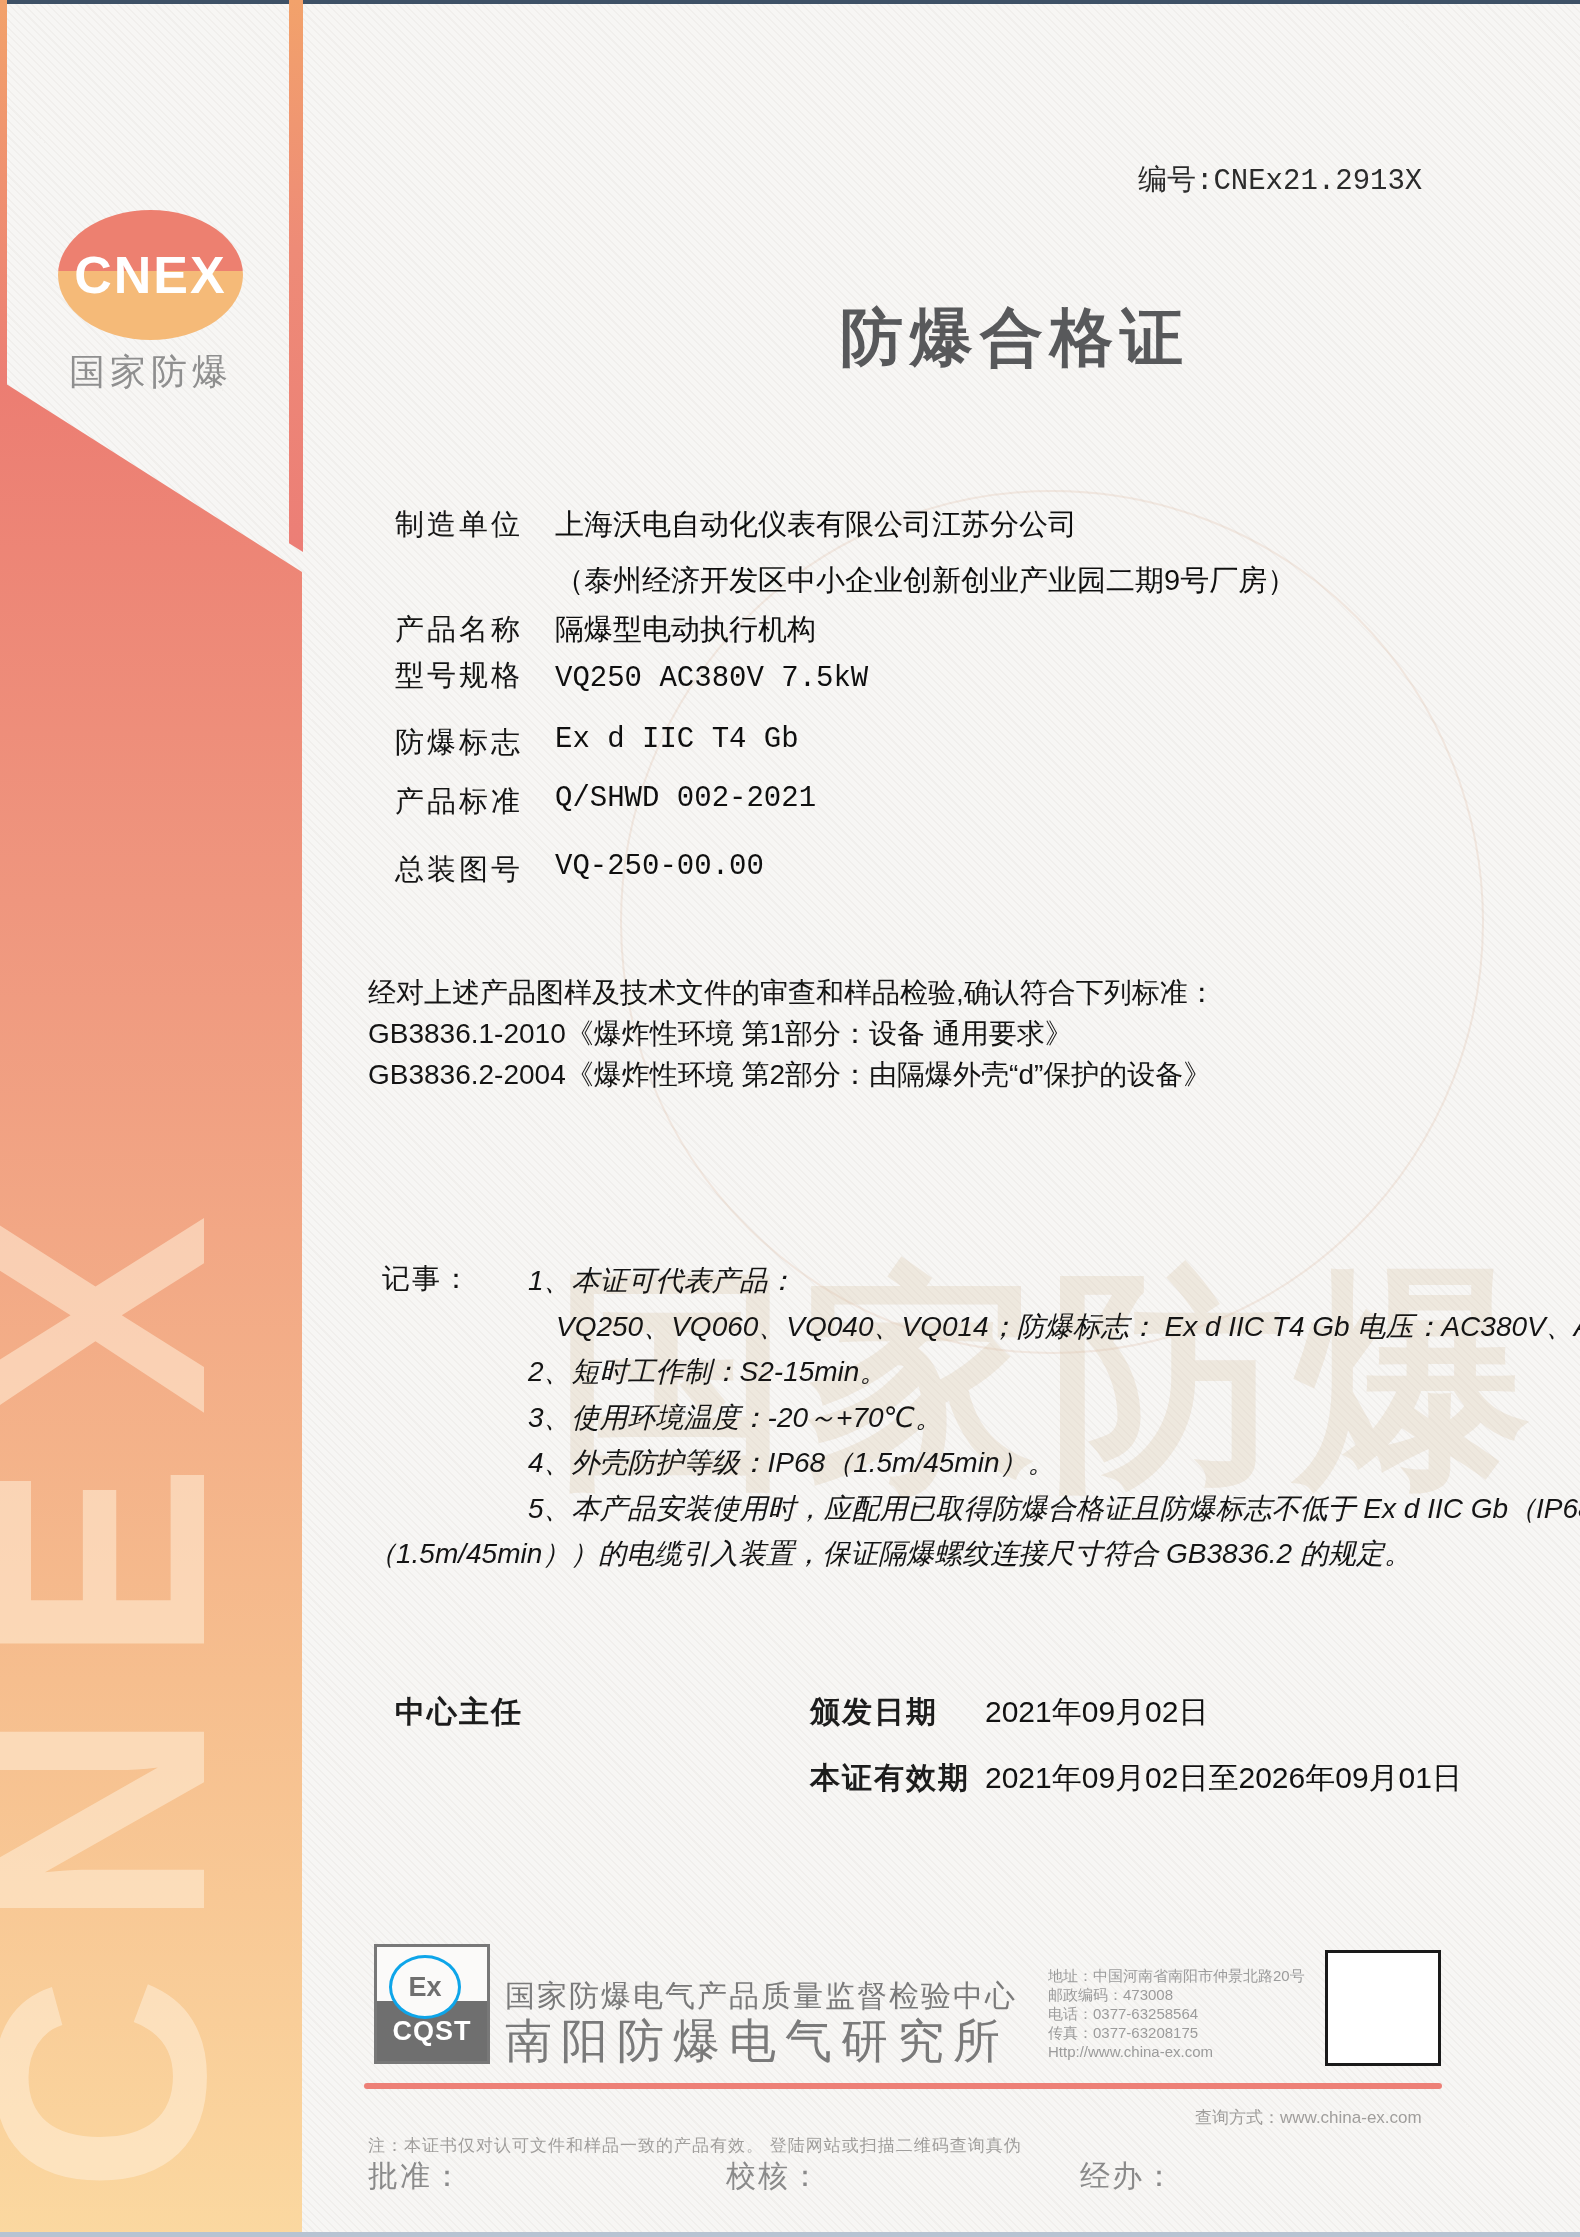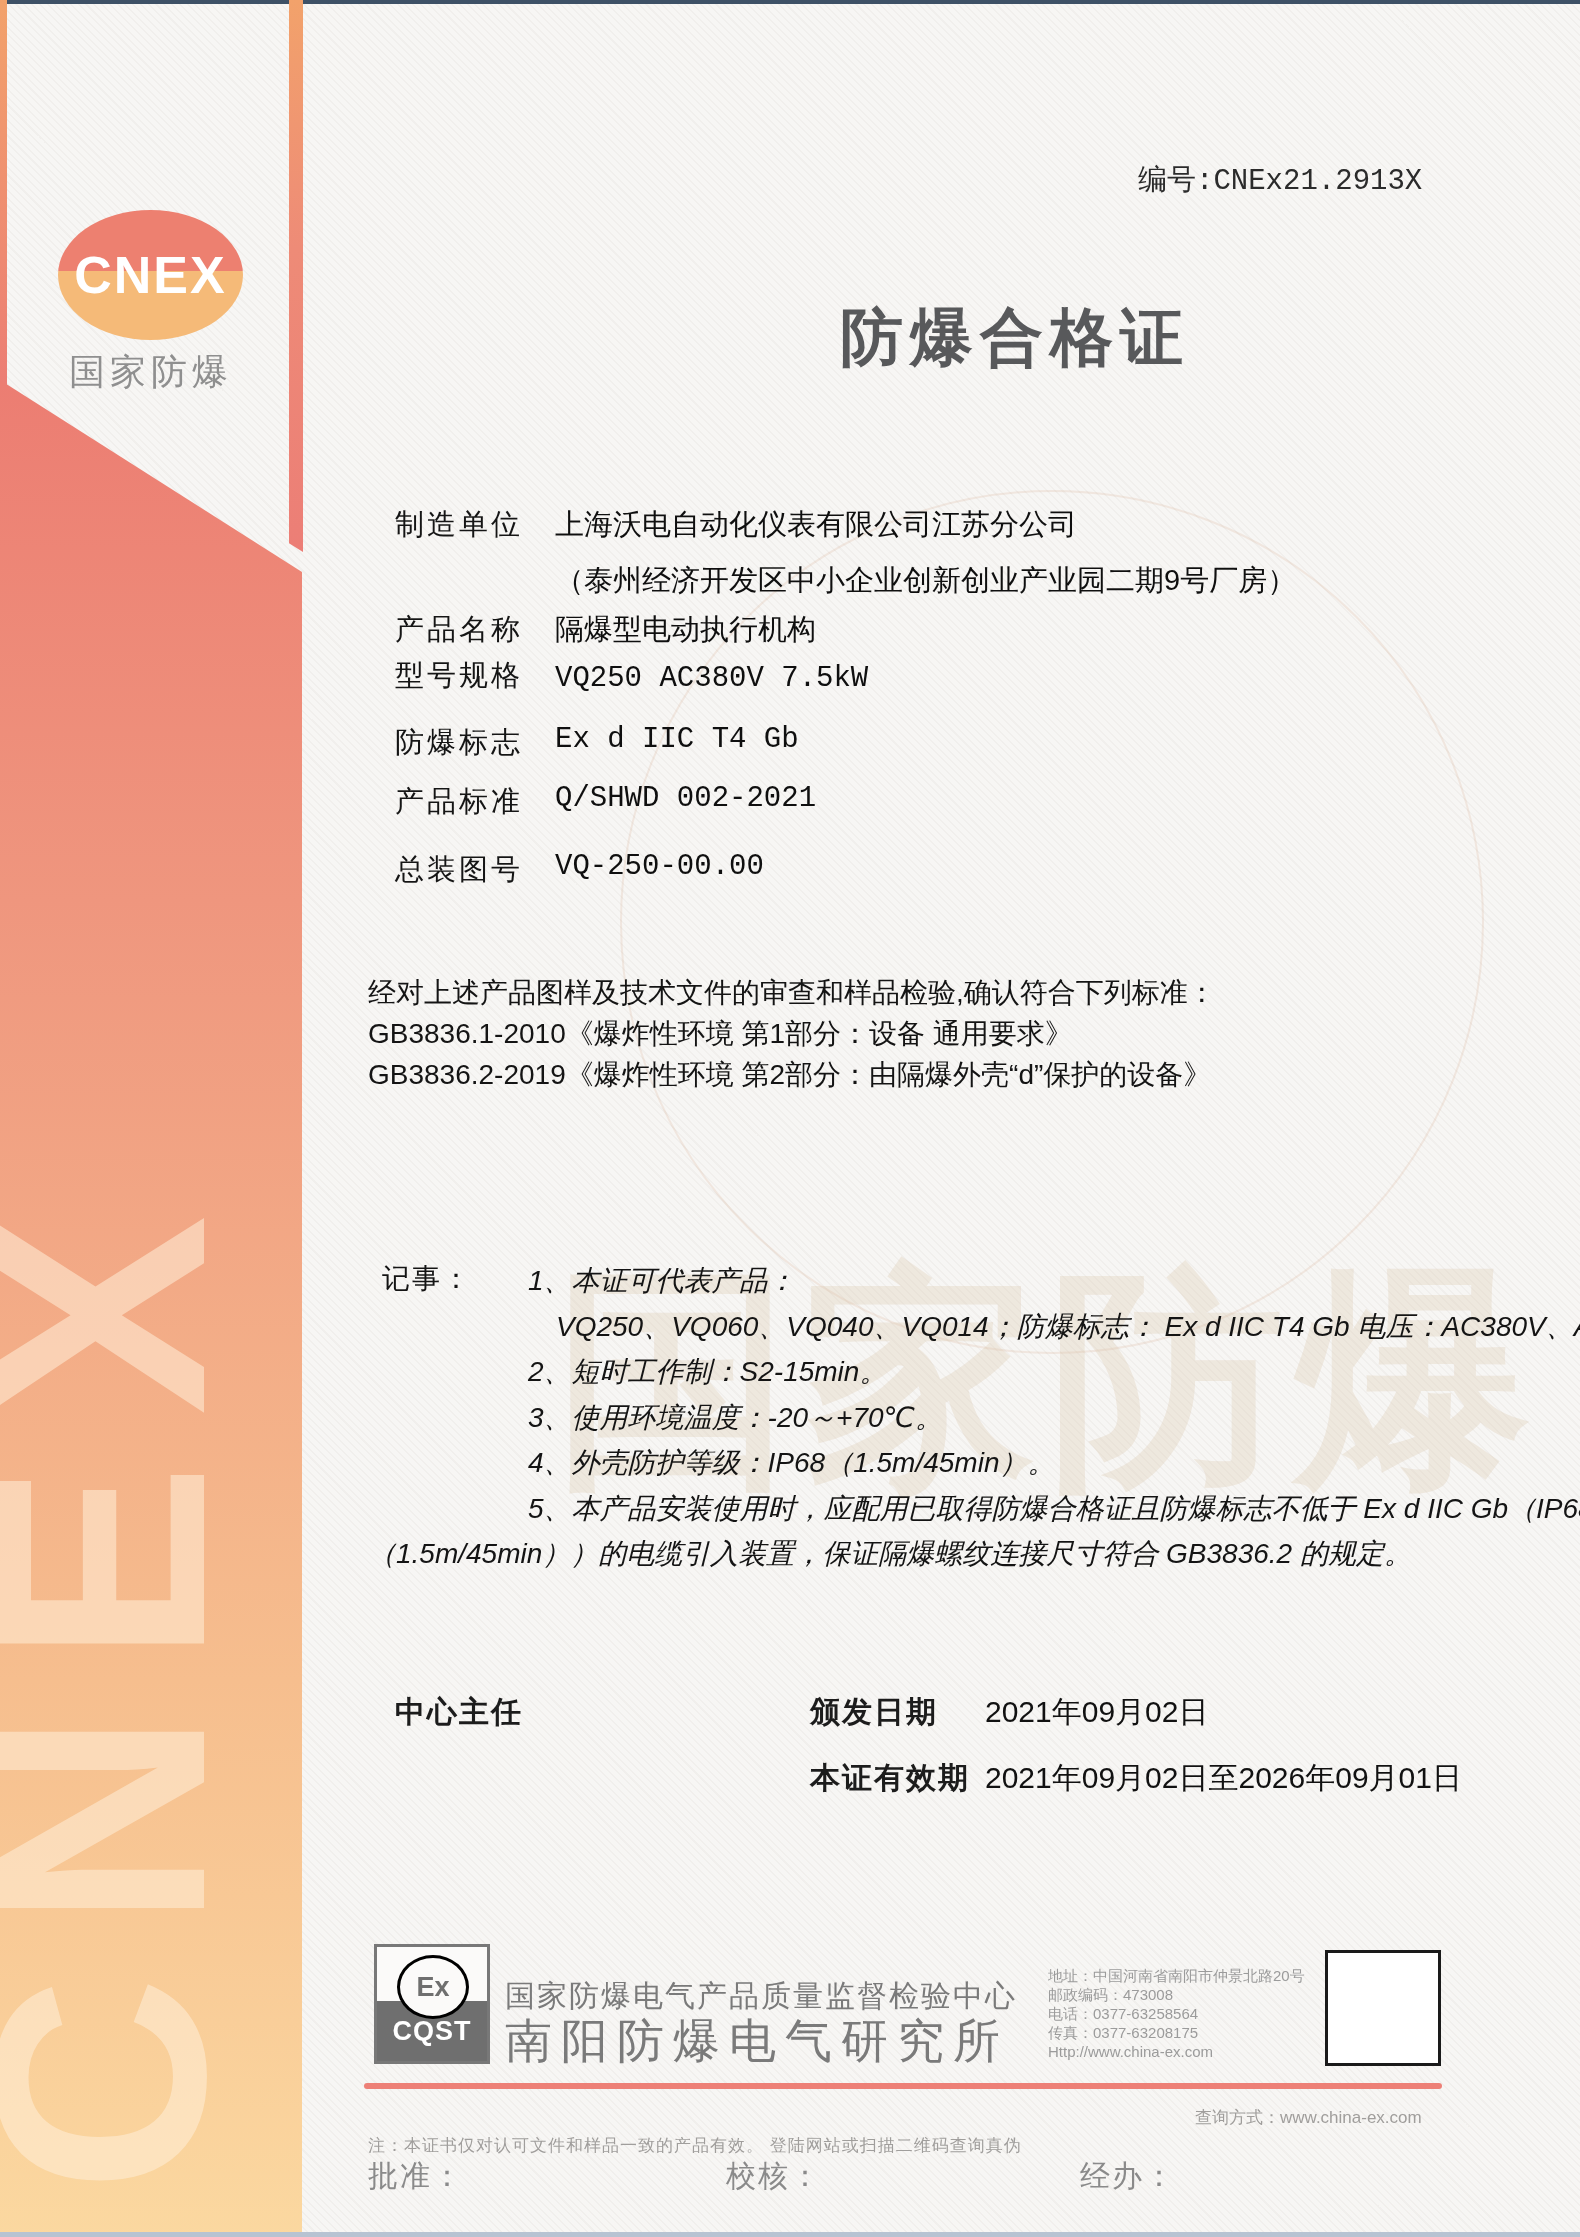--- a/index.html
+++ b/index.html
@@ -55,21 +55,21 @@
   .ind0{margin-left:0;}
   .ind1{margin-left:160px;}
   .ind2{margin-left:188px;}
   
   .director{left:395px;top:1692px;font-size:30px;font-weight:600;color:#1c1c1c;letter-spacing:2px;}
   .date-label{left:810px;font-size:30px;font-weight:600;color:#1c1c1c;letter-spacing:2px;}
   .date-value{left:985px;font-size:30px;color:#111;}
   
   .cqst-box{left:374px;top:1944px;width:110px;height:114px;border:3px solid #787878;background:#fbfaf9;}
   .cqst-bottom{position:absolute;left:0;bottom:0;width:100%;height:60px;background:#6f6f6f;display:flex;align-items:center;justify-content:center;color:#ffffff;font-weight:bold;font-size:27px;letter-spacing:1px;}
-  .cqst-ellipse{position:absolute;left:20px;top:8px;width:66px;height:58px;border:3px solid #000000;border-radius:50%;background:#fbfaf9;display:flex;align-items:center;justify-content:center;font-size:27px;font-weight:bold;color:#6f6f6f;z-index:2;}
+  .cqst-ellipse{position:absolute;left:12px;top:8px;width:66px;height:58px;border:3px solid #0ea5e9;border-radius:50%;background:#fbfaf9;display:flex;align-items:center;justify-content:center;font-size:27px;font-weight:bold;color:#6f6f6f;z-index:2;}
   .center-name{left:505px;top:1976px;font-size:30px;color:#7a7a7a;letter-spacing:2px;}
   .institute-name{left:505px;top:2010px;font-size:47px;color:#7a7a7a;letter-spacing:9px;font-weight:500;}
   .contact{left:1048px;top:1966px;font-size:15px;line-height:19px;color:#9b9b9b;}
   .qr-box{left:1325px;top:1950px;width:110px;height:110px;background:#ffffff;border:3px solid #1a1a1a;}
   .red-line{left:364px;top:2083px;width:1078px;height:6px;background:#ed8077;border-radius:3px;}
   .foot-note{left:368px;top:2106px;font-size:17px;color:#a09e9c;letter-spacing:1px;margin-top:28px;}
   .foot-query{left:1195px;top:2106px;font-size:17px;color:#a09e9c;}
   .sig{top:2156px;font-size:30px;color:#8a8a8a;letter-spacing:2px;}
   .sig.approve{left:368px;}
   .sig.check{left:726px;}
@@ -114,21 +114,21 @@
 
   <div class="abs f-label" style="top:782px">产品标准</div>
   <div class="abs f-value mono" style="top:782px">Q/SHWD 002-2021</div>
 
   <div class="abs f-label" style="top:850px">总装图号</div>
   <div class="abs f-value mono" style="top:850px">VQ-250-00.00</div>
 
   <div class="abs std">
     <div>经对上述产品图样及技术文件的审查和样品检验,确认符合下列标准：</div>
     <div>GB3836.1-2010《爆炸性环境 第1部分：设备 通用要求》</div>
-    <div>GB3836.2-2019《爆炸性环境 第2部分：由隔爆外壳“d”保护的设备》</div>
+    <div>GB3836.2-2004《爆炸性环境 第2部分：由隔爆外壳“d”保护的设备》</div>
   </div>
 
   <div class="abs notes">
     <div class="n-label">记事：</div>
     <div class="ln ind1">1、本证可代表产品：</div>
     <div class="ln ind2">VQ250、VQ060、VQ040、VQ014；防爆标志： Ex d IIC T4 Gb 电压：AC380V、AC220V。</div>
     <div class="ln ind1">2、短时工作制：S2-15min。</div>
     <div class="ln ind1">3、使用环境温度：-20～+70℃。</div>
     <div class="ln ind1">4、外壳防护等级：IP68（1.5m/45min）。</div>
     <div class="ln ind1">5、本产品安装使用时，应配用已取得防爆合格证且防爆标志不低于 Ex d IIC Gb（IP68</div>

